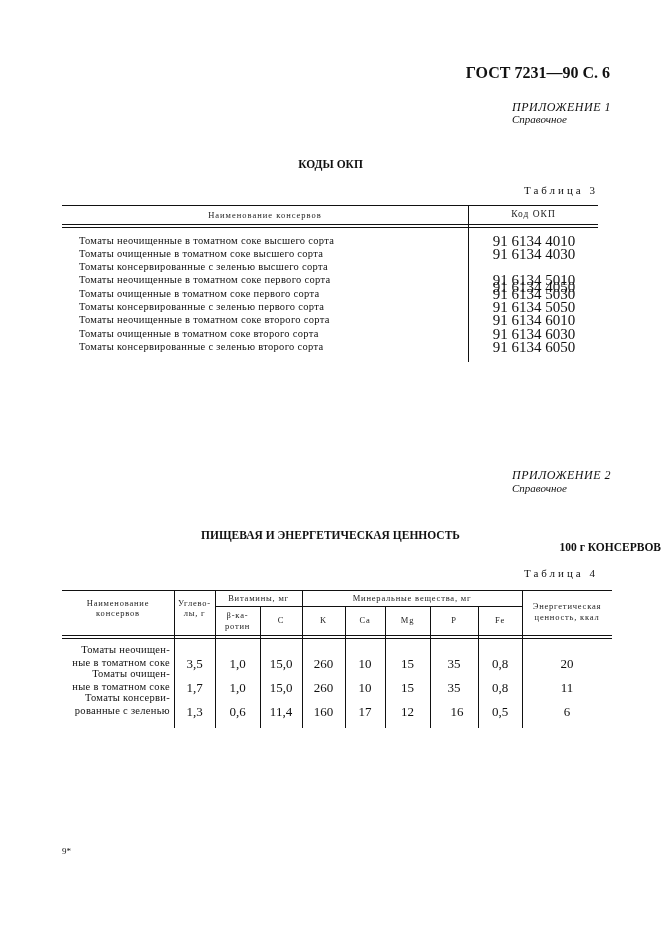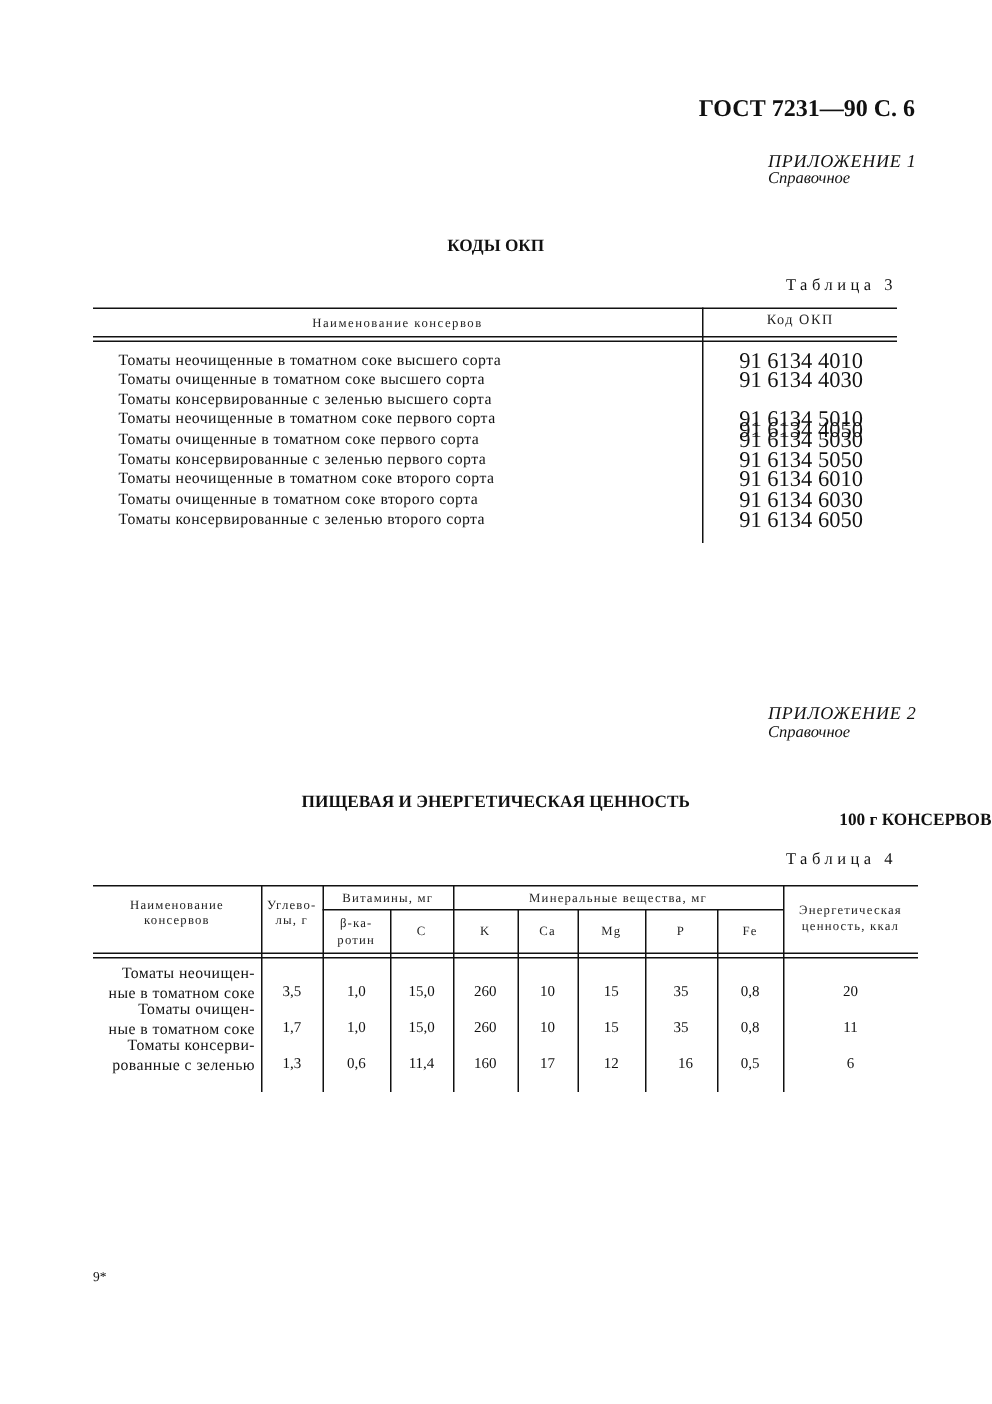--- a/index.html
+++ b/index.html
@@ -9,21 +9,21 @@
   .hdr { left: 380px; top: 64px; width: 230px; text-align: right; font-weight: bold; font-size: 16px; }
   .app-title { font-style: italic; font-size: 12px; letter-spacing: 0.5px; }
   .app-sub { font-style: italic; font-size: 11px; }
   .sect { font-weight: bold; font-size: 11.5px; text-align: center; }
   .tbl-label { font-size: 11px; letter-spacing: 3px; text-align: right; }
   .hline { position: absolute; height: 0; border-top: 1px solid #111; }
   .vline { position: absolute; width: 0; border-left: 1.2px solid #111; }
   .sp { font-size: 8.5px; letter-spacing: 1px; color: #222; }
   .row3 { position: absolute; left: 79px; font-size: 10.5px; letter-spacing: 0.3px; white-space: nowrap; }
   .code3 { position: absolute; left: 470px; width: 128px; text-align: center; font-size: 15px; white-space: nowrap; }
-  .cell { position: absolute; text-align: center; font-size: 10px; }
+  .cell { position: absolute; text-align: center; font-size: 13px; }
   .nm { position: absolute; left: 62px; width: 108px; text-align: right; font-size: 10.5px; line-height: 13px; letter-spacing: 0.3px; }
   .hc { position: absolute; text-align: center; font-size: 8.5px; letter-spacing: 0.8px; line-height: 11px; color: #222; }
 </style>
 </head>
 <body>
 
 <div class="abs hdr">ГОСТ 7231—90 С. 6</div>
 
 <div class="abs app-title" style="left:420px; top:100px; width:178px; text-align:left; left:512px;">ПРИЛОЖЕНИЕ 1</div>
 <div class="abs app-sub" style="left:512px; top:113px;">Справочное</div>

